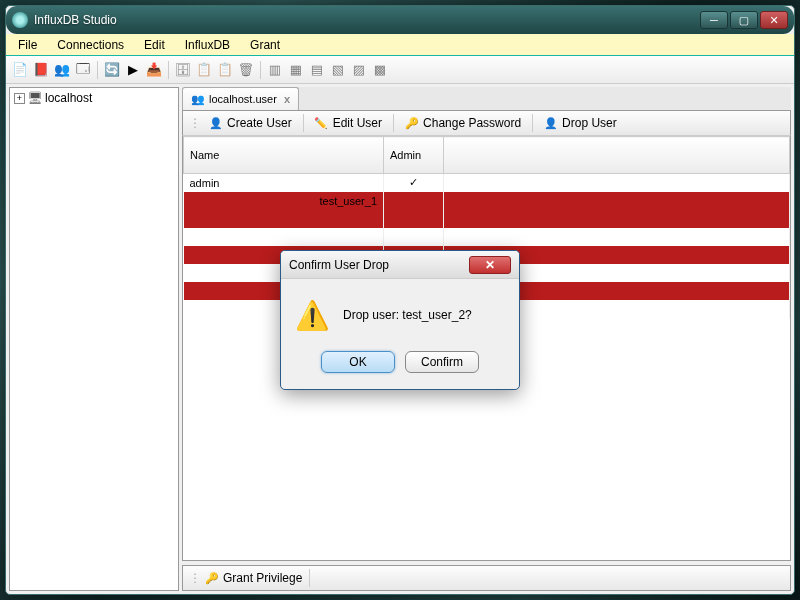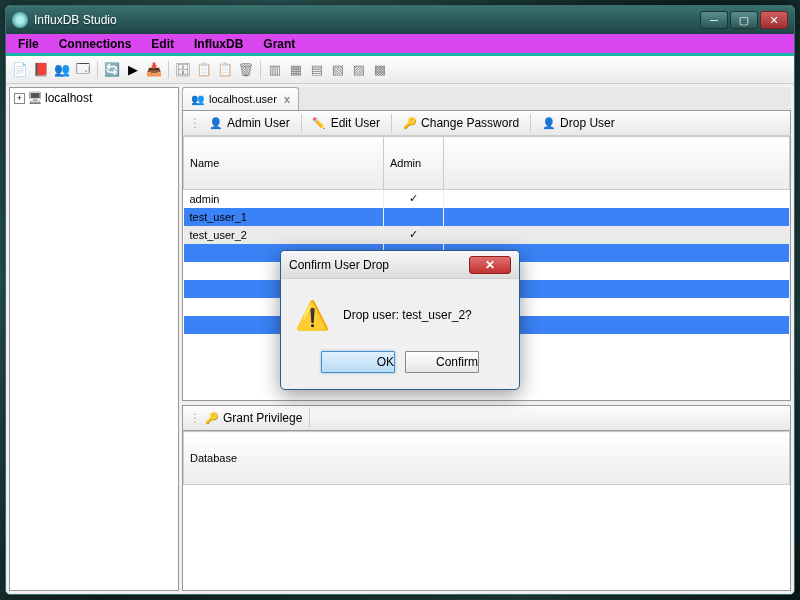--- a/index.html
+++ b/index.html
@@ -1,59 +1,59 @@
 <!DOCTYPE html>
 <html><head>
 <meta charset="utf-8">
 <style>
 * { box-sizing: border-box; margin: 0; padding: 0; }
 body { font-family: "Segoe UI", Tahoma, sans-serif; font-size: 12px; width: 800px; height: 600px; overflow: hidden; background: linear-gradient(135deg, #1a3a3a 0%, #2d5555 20%, #0f2222 50%, #1f4040 80%, #0a1818 100%); position: relative; }
 .window { position: absolute; top: 5px; left: 5px; right: 5px; bottom: 5px; background: #f0f0f0; border: 1px solid #3a6b6b; border-radius: 5px; display: flex; flex-direction: column; overflow: hidden; box-shadow: 0 0 15px rgba(0,0,0,0.5); }
-.titlebar { background: linear-gradient(180deg, #3a7070 0%, #1f4545 100%); height: 28px; display: flex; align-items: center; padding: 0 6px; color: #fff; }
+.titlebar { background: linear-gradient(180deg, #3a7070 0%, #1f4545 100%); height: 28px; display: flex; align-items: center; padding: 0 6px; color: #fff; border-radius: 11px; }
 .titlebar .logo { width: 16px; height: 16px; margin-right: 6px; background: radial-gradient(circle, #aee 30%, #5aa 70%); border-radius: 50%; }
 .titlebar .title { font-size: 12px; flex: 1; text-shadow: 0 1px 2px rgba(0,0,0,0.5); }
 .win-btns { display: flex; gap: 2px; }
 .win-btn { width: 28px; height: 18px; background: linear-gradient(180deg, #5a9090, #2d5555); border: 1px solid #1a3535; border-radius: 3px; color: #fff; display: flex; align-items: center; justify-content: center; font-size: 11px; cursor: pointer; }
 .win-btn.close-btn { background: linear-gradient(180deg, #d06060, #a03030); border-color: #702020; }
-.menubar { background: #d946ef; height: 22px; display: flex; align-items: center; padding: 0 2px; border-bottom: 3px solid #14b8a6; font-weight: bold; }
+.menubar { background: #fef9c3; height: 22px; display: flex; align-items: center; padding: 0 2px; border-bottom: 1px solid #14b8a6; }
 .menu-item { padding: 3px 10px; cursor: pointer; }
 .toolbar { background: linear-gradient(180deg, #fdfdfd, #ececec); height: 28px; display: flex; align-items: center; padding: 0 4px; border-bottom: 1px solid #ccc; gap: 1px; }
 .tool-btn { width: 20px; height: 20px; display: flex; align-items: center; justify-content: center; cursor: pointer; border-radius: 2px; font-size: 13px; }
 .tool-sep { width: 1px; height: 18px; background: #ccc; margin: 0 3px; }
 .body { display: flex; flex: 1; overflow: hidden; }
 .sidebar { width: 170px; background: #fff; border: 1px solid #999; margin: 3px; overflow: auto; }
 .tree-node { display: flex; align-items: center; padding: 3px 4px; gap: 3px; }
 .tree-expand { width: 11px; height: 11px; border: 1px solid #888; display: flex; align-items: center; justify-content: center; font-size: 9px; line-height: 1; cursor: pointer; background: #fff; }
 .tree-icon { width: 14px; height: 14px; display: flex; align-items: center; justify-content: center; font-size: 12px; color: #555; }
 .main { flex: 1; display: flex; flex-direction: column; margin: 3px 3px 3px 0; }
 .tabstrip { display: flex; height: 23px; background: #e8e8e8; }
 .tab { display: flex; align-items: center; gap: 4px; padding: 3px 8px; background: linear-gradient(180deg, #fff, #f0f0f0); border: 1px solid #aaa; border-bottom: none; border-radius: 3px 3px 0 0; font-size: 11px; }
 .tab .close-x { color: #888; font-weight: bold; cursor: pointer; margin-left: 3px; }
 .tab-icon { width: 14px; height: 12px; font-size: 11px; }
 .sub-toolbar { background: linear-gradient(180deg, #fdfdfd, #e8e8e8); height: 26px; display: flex; align-items: center; padding: 0 6px; border: 1px solid #999; border-bottom: 1px solid #ccc; gap: 4px; }
 .action-btn { display: flex; align-items: center; gap: 4px; padding: 2px 4px; cursor: pointer; border-radius: 2px; }
 .action-icon { width: 14px; height: 14px; font-size: 11px; display: flex; align-items: center; justify-content: center; }
 .grid-wrap { flex: 1; background: #fff; border: 1px solid #999; border-top: none; display: flex; flex-direction: column; }
 .grid { border-collapse: collapse; width: 100%; font-size: 11px; }
-.grid th { background: linear-gradient(180deg, #fff, #ececec); border: 1px solid #ccc; text-align: left; padding: 20px 6px; font-weight: normal; }
+.grid th { background: linear-gradient(180deg, #fff, #ececec); border: 1px solid #ccc; text-align: left; padding: 12px 6px; font-weight: normal; }
 .grid td { border-right: 1px solid #eee; padding: 2px 6px; height: 18px; }
-.grid tr.alt td { background: #3b82f6; }
+.grid tr.alt td { background: #b91c1c; text-align: right; }
 .grid tr.sel td { background: #eaeaea; }
 .check { text-align: center; }
 .lower-toolbar { background: linear-gradient(180deg, #fdfdfd, #e8e8e8); height: 26px; display: flex; align-items: center; padding: 0 6px; border: 1px solid #999; margin-top: 4px; }
 .lower-grid { flex: 0.6; background: #fff; border: 1px solid #999; border-top: none; }
 .dialog-overlay { position: absolute; top: 0; left: 0; right: 0; bottom: 0; display: flex; align-items: center; justify-content: center; }
 .dialog { width: 240px; background: #f0f0f0; border: 1px solid #2a5a8a; border-radius: 5px; box-shadow: 0 5px 20px rgba(0,0,0,0.4); overflow: hidden; margin-top: 40px; }
 .dialog-title { background: linear-gradient(180deg, #f8f8f8, #dcdcdc); height: 28px; display: flex; align-items: center; padding: 12px 8px; border-bottom: 1px solid #ccc; gap: 30px; }
 .dialog-title span { flex: 1; font-size: 12px; }
 .dialog-close { width: 42px; height: 18px; background: linear-gradient(180deg, #e07070, #c23030); border: 1px solid #902020; border-radius: 3px; color: #fff; display: flex; align-items: center; justify-content: center; cursor: pointer; font-size: 12px; font-weight: bold; }
 .dialog-body { padding: 20px 16px; display: flex; align-items: center; gap: 14px; }
 .warn-icon { width: 32px; height: 32px; display: flex; align-items: center; justify-content: center; font-size: 28px; }
 .dialog-btns { display: flex; justify-content: center; gap: 10px; padding: 0 16px 16px; }
-.dlg-btn { width: 74px; height: 22px; border: 1px solid #888; border-radius: 1px; background: linear-gradient(180deg, #fff, #e6e6e6); cursor: pointer; font-size: 12px; text-align: right; }
+.dlg-btn { width: 74px; height: 22px; border: 1px solid #888; border-radius: 6px; background: linear-gradient(180deg, #fff, #e6e6e6); cursor: pointer; font-size: 12px; }
 .dlg-btn.primary { background: linear-gradient(180deg, #e0f0ff, #b8dcf5); border-color: #4a90c8; box-shadow: 0 0 3px rgba(74,144,200,0.6); }
 </style>
 </head>
 <body>
 
 <div class="window">
   <div class="titlebar">
     <div class="logo"></div>
     <div class="title">InfluxDB Studio</div>
     <div class="win-btns">
@@ -109,21 +109,21 @@
           <span class="tab-icon">👥</span>
           <span>localhost.user</span>
           <span class="close-x">x</span>
         </div>
       </div>
 
       <div class="sub-toolbar">
         <span style="color:#aaa">⋮</span>
         <div class="action-btn">
           <span class="action-icon">👤</span>
-          <span>Admin User</span>
+          <span>Create User</span>
         </div>
         <div class="tool-sep"></div>
         <div class="action-btn">
           <span class="action-icon">✏️</span>
           <span>Edit User</span>
         </div>
         <div class="tool-sep"></div>
         <div class="action-btn">
           <span class="action-icon">🔑</span>
           <span>Change Password</span>
@@ -148,25 +148,20 @@
             <tr>
               <td>admin</td>
               <td class="check">✓</td>
               <td></td>
             </tr>
             <tr class="alt">
               <td>test_user_1</td>
               <td class="check"></td>
               <td></td>
             </tr>
-            <tr class="sel">
-              <td>test_user_2</td>
-              <td class="check">✓</td>
-              <td></td>
-            </tr>
             <tr class="alt">
                 <td></td>
                 <td></td>
                 <td></td>
               </tr>
             <tr>
                 <td></td>
                 <td></td>
                 <td></td>
               </tr>
@@ -196,29 +191,20 @@
 
       <div class="lower-toolbar">
         <span style="color:#aaa">⋮</span>
         <div class="action-btn">
           <span class="action-icon">🔑</span>
           <span>Grant Privilege</span>
         </div>
         <div class="tool-sep"></div>
       </div>
 
-      <div class="lower-grid">
-        <table class="grid">
-          <thead>
-            <tr>
-              <th>Database</th>
-            </tr>
-          </thead>
-        </table>
-      </div>
     </div>
   </div>
 </div>
 
 <div class="dialog-overlay">
   <div class="dialog">
     <div class="dialog-title">
       <span>Confirm User Drop</span>
       <div class="dialog-close">✕</div>
     </div>

